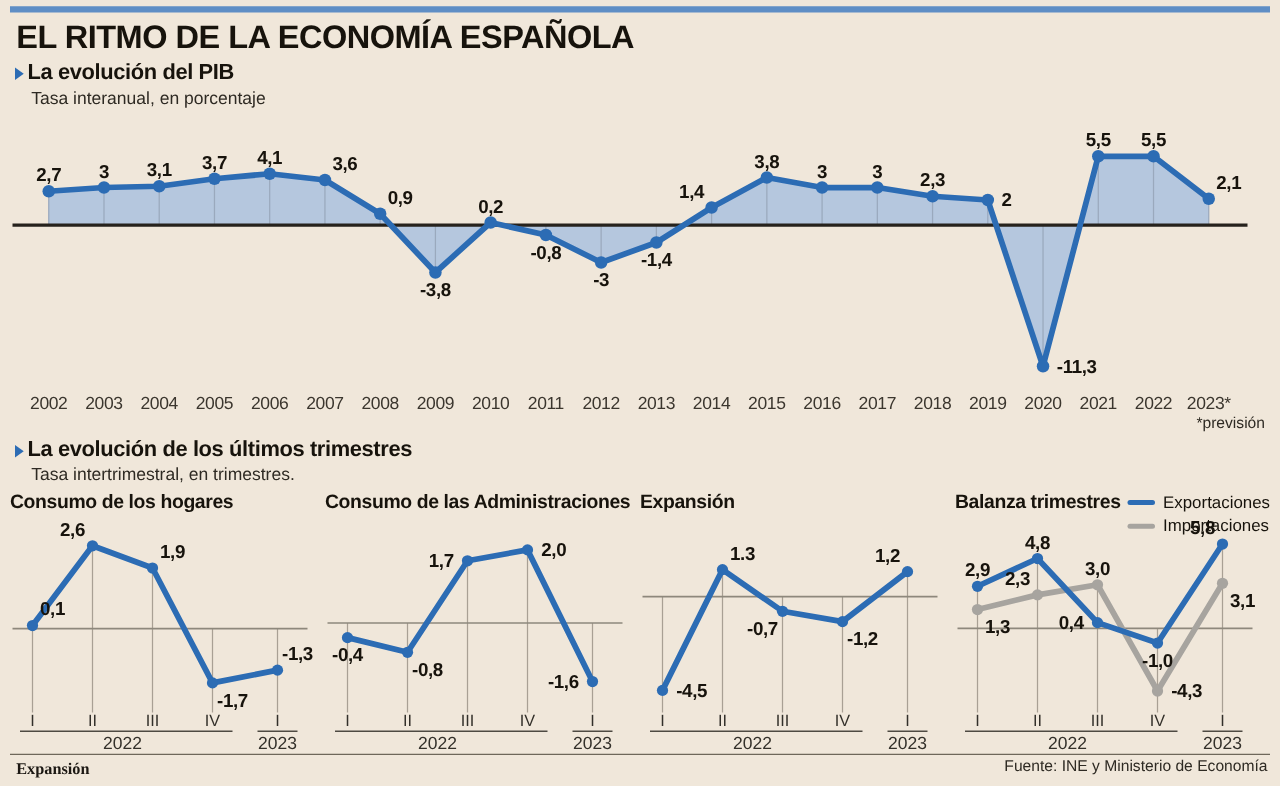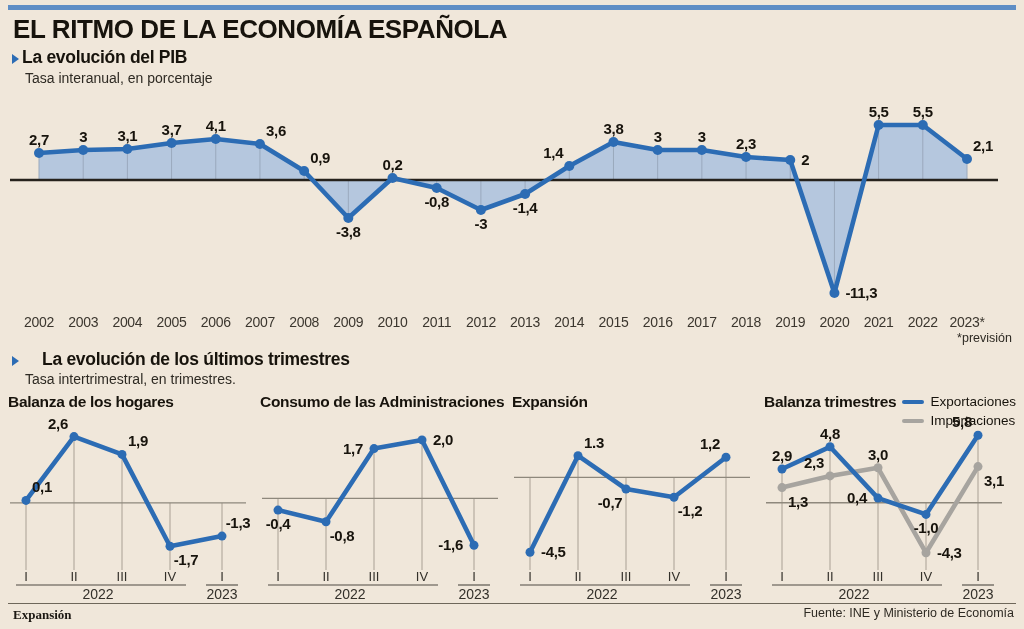--- a/index.html
+++ b/index.html
@@ -2,21 +2,21 @@
 <html><head>
 <meta charset="utf-8">
 <style>
   html,body{margin:0;padding:0;width:1024px;height:629px;}
   body{background:#f0e7da;font-family:"Liberation Sans",sans-serif;position:relative;overflow:hidden;}
   .topbar{position:absolute;left:8px;right:8px;top:5px;height:5px;background:#5f8ec5;}
   .main-title{position:absolute;left:13px;top:14px;margin:0;font-size:26px;font-weight:bold;
     letter-spacing:-0.4px;color:#17130c;}
   .sec{position:absolute;display:flex;align-items:center;}
   .sec-pib{left:12px;top:47px;}
-  .sec-tri{left:12px;top:349px;gap:20px;}
+  .sec-tri{left:12px;top:349px;}
   .arrow{width:0;height:0;border-left:7px solid #2c6cb4;border-top:5px solid transparent;
     border-bottom:5px solid transparent;margin-right:3px;margin-top:2px;}
   .sec-title{font-size:17.5px;font-weight:bold;letter-spacing:-0.3px;color:#17130c;}
   .sub{position:absolute;font-size:14px;color:#2e2a23;}
   .sub-pib{left:25px;top:70px;}
   .sub-tri{left:25px;top:371px;}
   #main-chart{position:absolute;left:0;top:90px;}
   .minirow{position:absolute;left:0;top:393px;width:1024px;height:212px;}
   .mini{position:absolute;top:0;height:212px;width:252px;}
   .mini-title{font-size:15.5px;font-weight:bold;letter-spacing:-0.3px;color:#17130c;}
@@ -146,21 +146,21 @@
 
 <div class="sec sec-tri">
   <span class="arrow"></span>
   <span class="sec-title">La evolución de los últimos trimestres</span>
 </div>
 <div class="sub sub-tri">Tasa intertrimestral, en trimestres.</div>
 
 <div class="minirow">
 
   <div class="mini" style="left:8px">
-    <div class="mini-title">Balanza de los hogares</div>
+    <div class="mini-title">Consumo de los hogares</div>
     <svg width="252" height="190">
         <line x1="18" y1="88.4" x2="18" y2="158" stroke="#a9a094" stroke-width="1"></line>
         <line x1="66" y1="24.6" x2="66" y2="158" stroke="#a9a094" stroke-width="1"></line>
         <line x1="114" y1="42.4" x2="114" y2="158" stroke="#a9a094" stroke-width="1"></line>
         <line x1="162" y1="90.9" x2="162" y2="158" stroke="#a9a094" stroke-width="1"></line>
         <line x1="214" y1="90.9" x2="214" y2="158" stroke="#a9a094" stroke-width="1"></line>
         <line x1="2" y1="90.93617021276596" x2="238" y2="90.93617021276596" stroke="#8e887c" stroke-width="1.3"></line>
         <path d="M18,88.4 L66,24.6 L114,42.4 L162,134.3 L214,124.1" fill="none" stroke="#2c6cb4" stroke-width="4.6" stroke-linejoin="round" stroke-linecap="round"></path>
         <circle cx="18" cy="88.4" r="4.5" fill="#2c6cb4"></circle>
         <circle cx="66" cy="24.6" r="4.5" fill="#2c6cb4"></circle>

